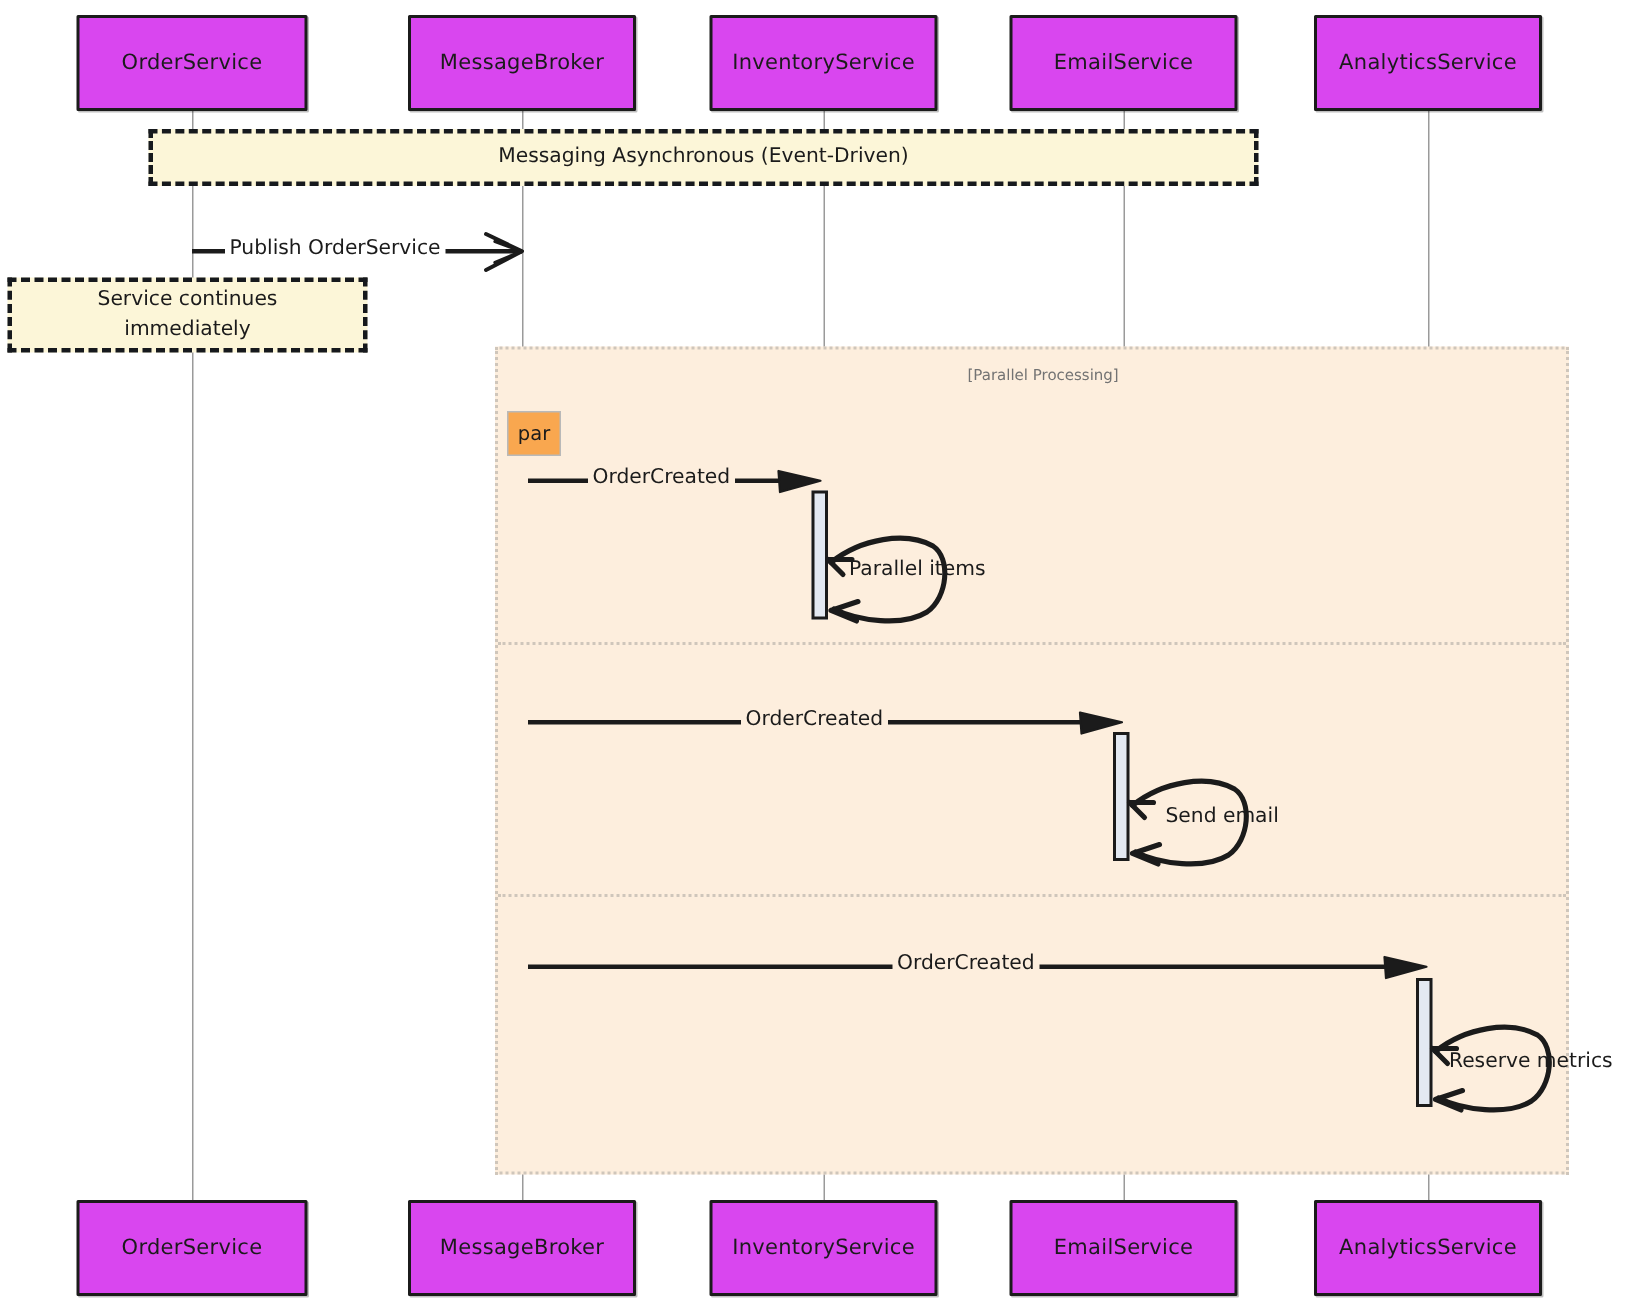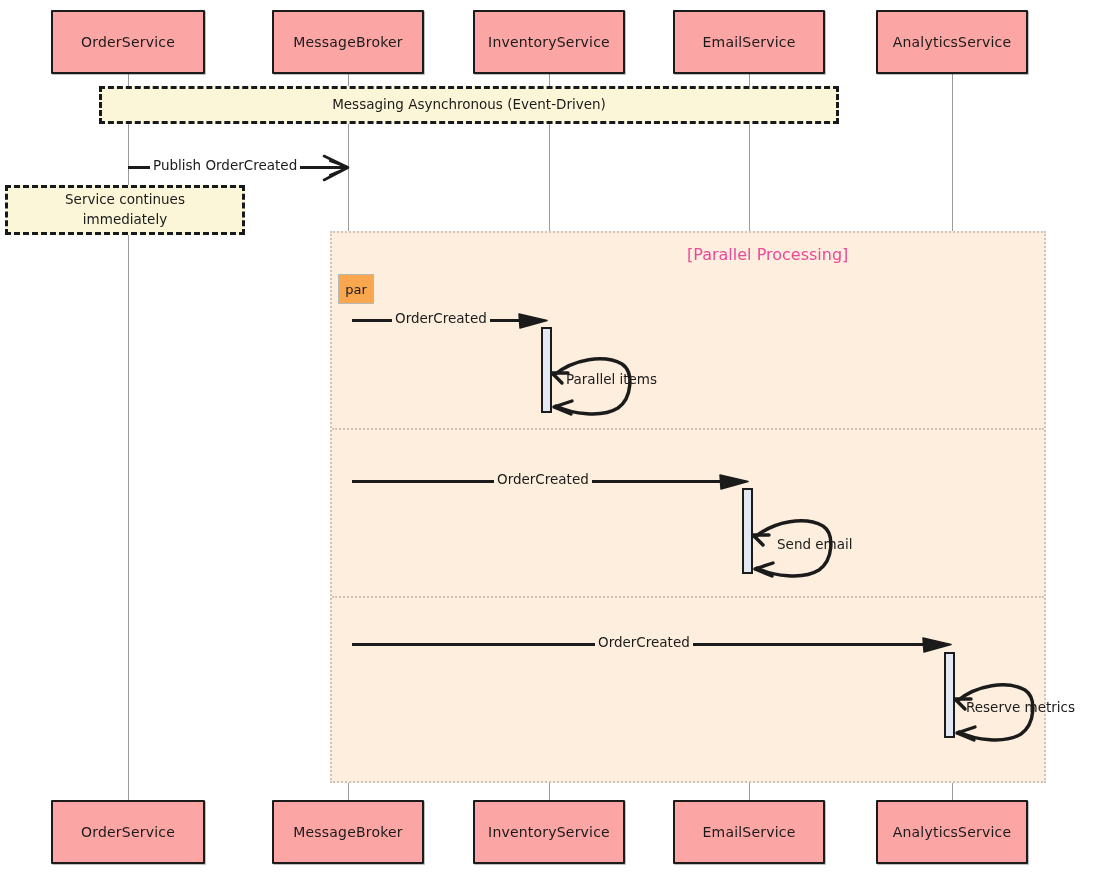--- a/index.html
+++ b/index.html
@@ -15,21 +15,21 @@
     width: 1093px;
     height: 873px;
     background: #ffffff;
     overflow: hidden;
   }
 
   
   .participant {
     position: absolute;
     box-sizing: border-box;
-    background: #fca5a5;
+    background: #d946ef;
     border: 2px solid #1b1b1b;
     border-radius: 1px;
     display: flex;
     align-items: center;
     justify-content: center;
     color: #1b1b1b;
     font-size: 14px;
     letter-spacing: 0.2px;
     box-shadow: 1px 1px 0 rgba(0,0,0,0.25);
   }
@@ -75,25 +75,24 @@
     border: 1px solid #b9b9b9;
     color: #1b1b1b;
     font-size: 13px;
     display: flex;
     align-items: center;
     justify-content: center;
     z-index: 5;
   }
   .par-title {
     position: absolute;
-    color: #ec4899;
-    font-size: 16px;
-    z-index: 5;
-    white-space: nowrap;
-    margin-left: 42px;
+    color: #737373;
+    font-size: 10px;
+    z-index: 5;
+    white-space: nowrap;
   }
   .par-divider {
     position: absolute;
     height: 0;
     border-top: 2px dotted #cfc6bb;
     z-index: 2;
   }
 
   
   .msg-line {
@@ -174,21 +173,21 @@
   <div class="participant" style="left:876px; top:10px; width:152px; height:64px;">
     <span class="participant-label">AnalyticsService</span>
   </div>
 
   <div class="note" style="left:99px; top:86px; width:740px; height:38px;">
     <span>Messaging Asynchronous (Event-Driven)</span>
   </div>
 
   <div class="msg-line" style="left:128px; top:166px; width:220px;"></div>
   <div class="msg-label on-white" style="left:150px; top:157px;">
-    <span>Publish OrderCreated</span>
+    <span>Publish OrderService</span>
   </div>
   <div class="arrowhead" style="left:322px; top:152px;">
     <svg width="30" height="32" viewBox="0 0 30 32">
       <path d="M2 4 L26 15.5 L2 28" fill="none" stroke="#1b1b1b" stroke-width="2.6" stroke-linecap="round" stroke-linejoin="round"></path>
       <path d="M8 9 L26 15.5 L8 23" fill="none" stroke="#1b1b1b" stroke-width="2.2" stroke-linecap="round" stroke-linejoin="round"></path>
     </svg>
   </div>
 
   <div class="note" style="left:5px; top:185px; width:240px; height:50px; flex-direction:column;">
     <span>Service continues</span>

